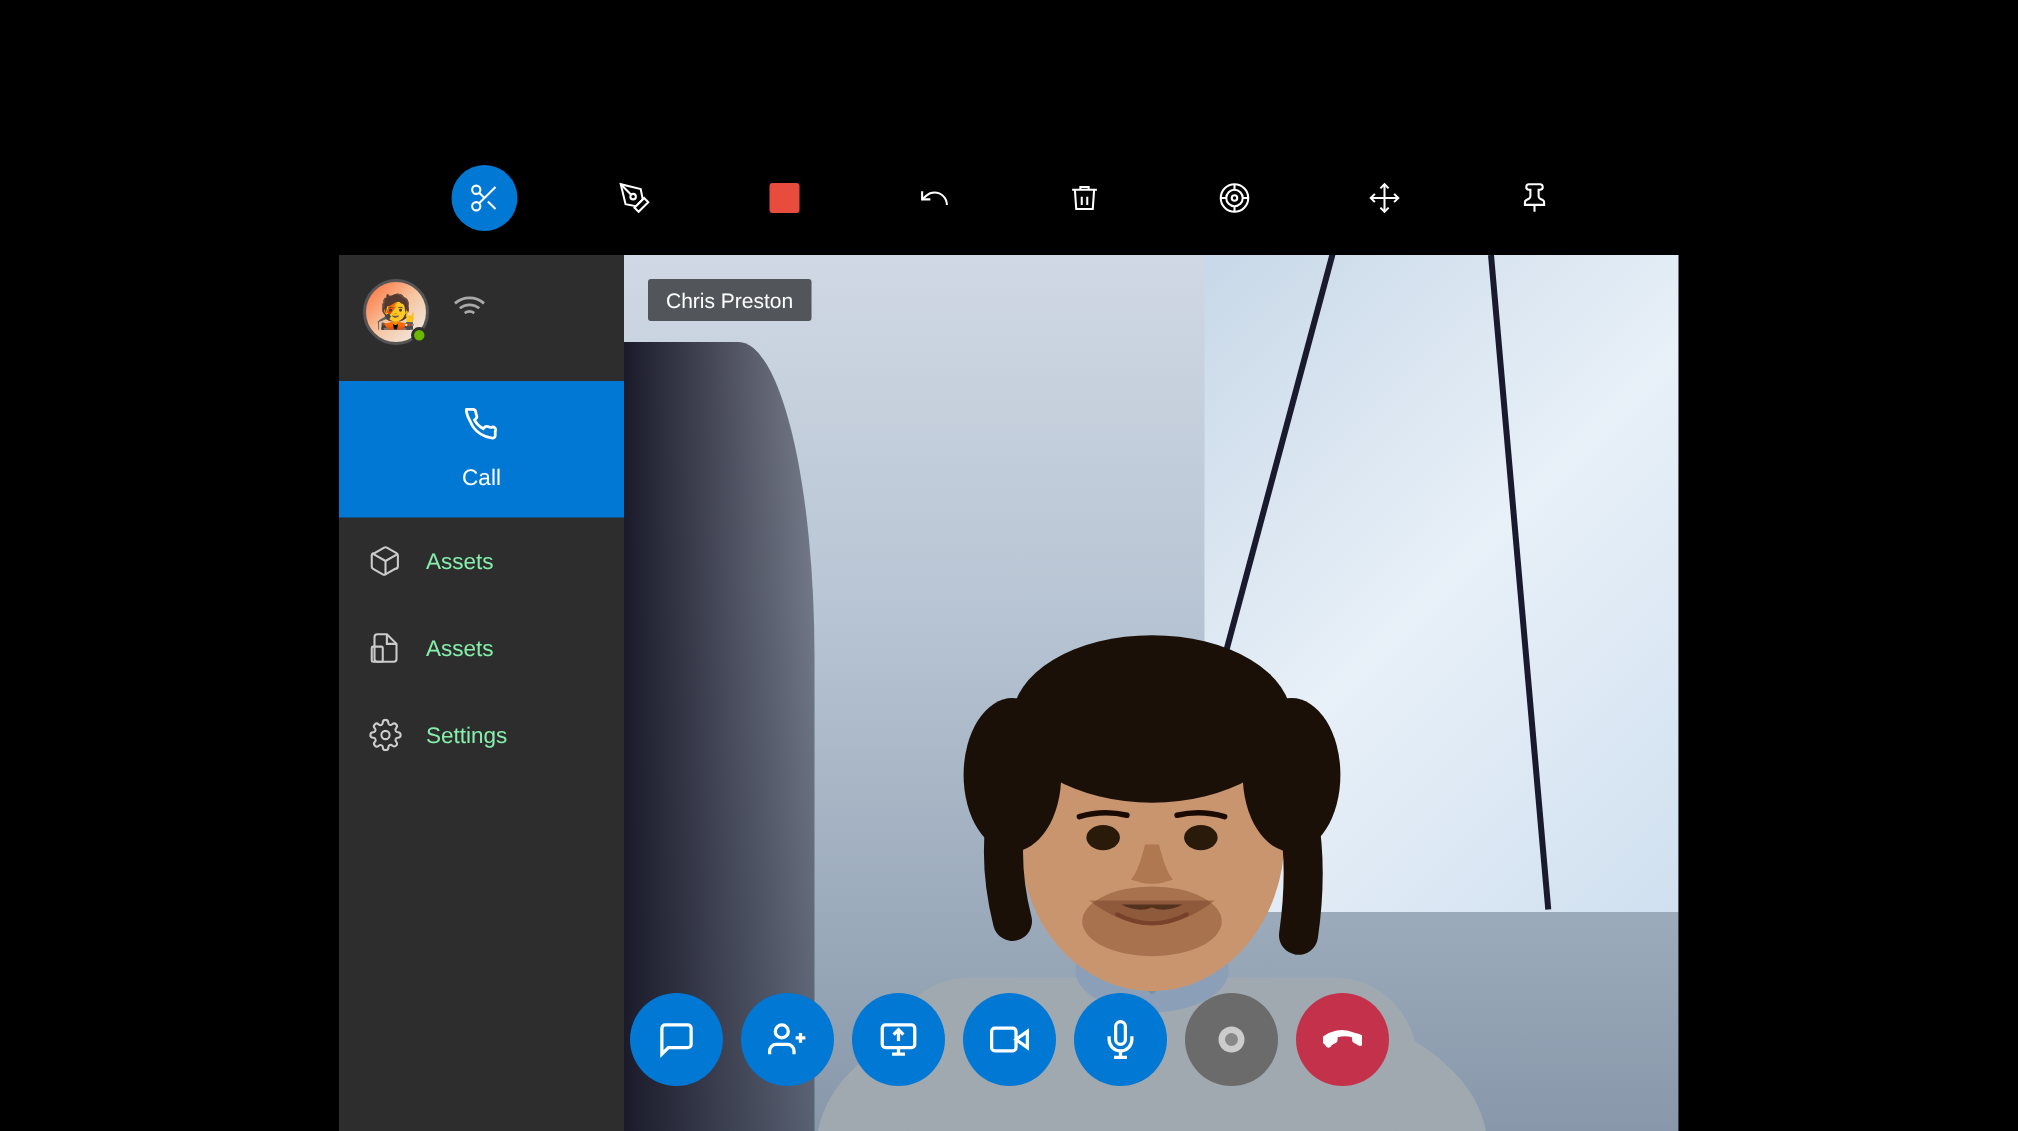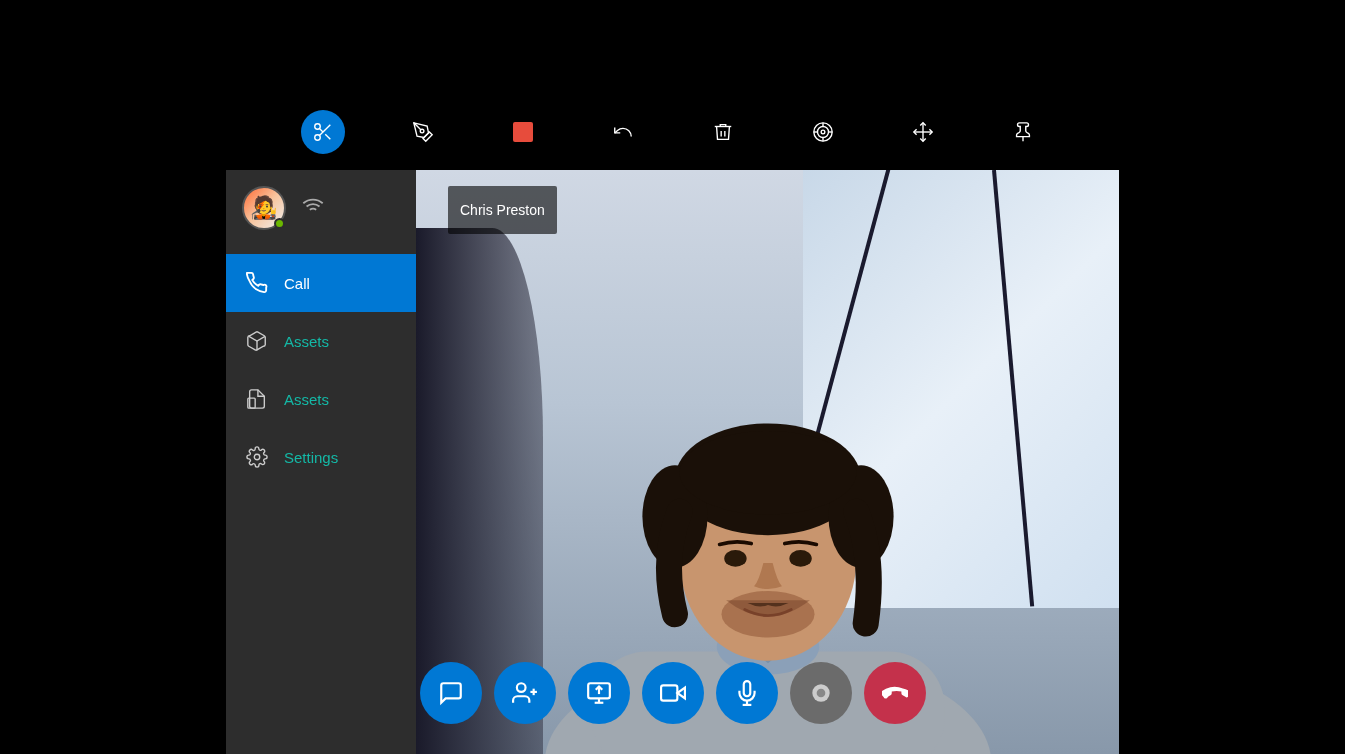--- a/index.html
+++ b/index.html
@@ -134,28 +134,29 @@
       flex-direction: column;
       padding-top: 8px;
     }
 
     .nav-item {
       display: flex;
       align-items: center;
       gap: 16px;
       padding: 18px 20px;
       cursor: pointer;
-      color: #14b8a6;
+      color: #86efac;
       font-size: 15px;
       font-weight: 400;
     }
 
     .nav-item.active {
       background: #0078d4;
       color: #fff;
+      flex-direction: column;
     }
 
     .nav-item svg {
       width: 22px;
       height: 22px;
       fill: none;
       stroke: currentColor;
       stroke-width: 1.5;
       flex-shrink: 0;
     }
@@ -237,24 +238,24 @@
       left: 50%;
       transform: translateX(-50%);
       width: 90%;
       height: 95%;
     }
 
     
     .name-badge {
       position: absolute;
       top: 16px;
-      left: 32px;
+      left: 16px;
       background: rgba(0,0,0,0.6);
       color: #fff;
-      padding: 16px 12px;
+      padding: 6px 12px;
       font-size: 14px;
       font-weight: 500;
       border-radius: 2px;
     }
 
     
     .left-silhouette {
       position: absolute;
       left: 0;
       top: 10%;

